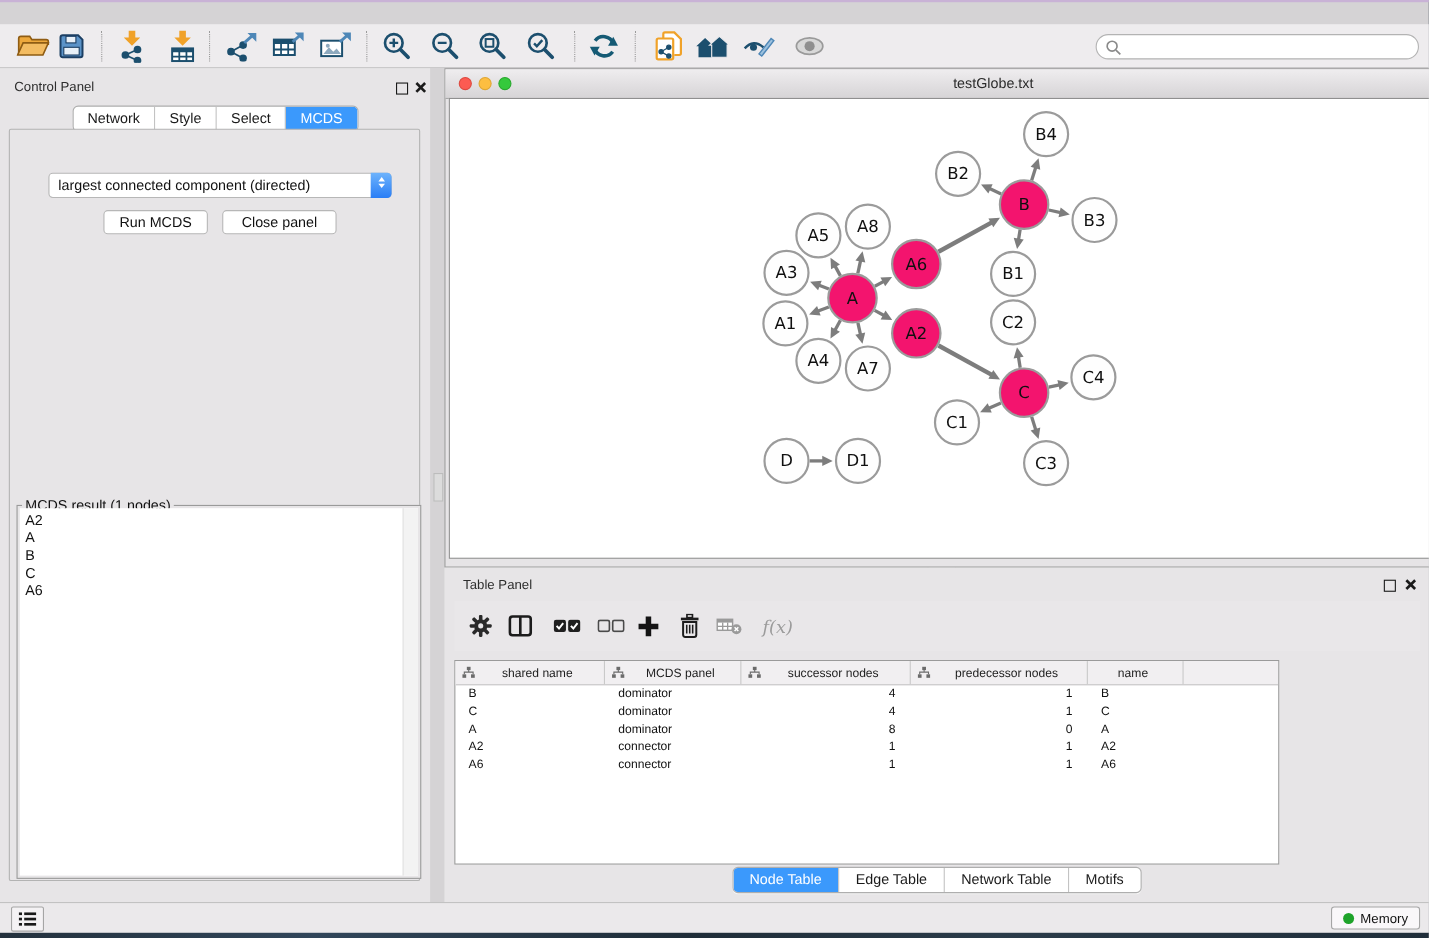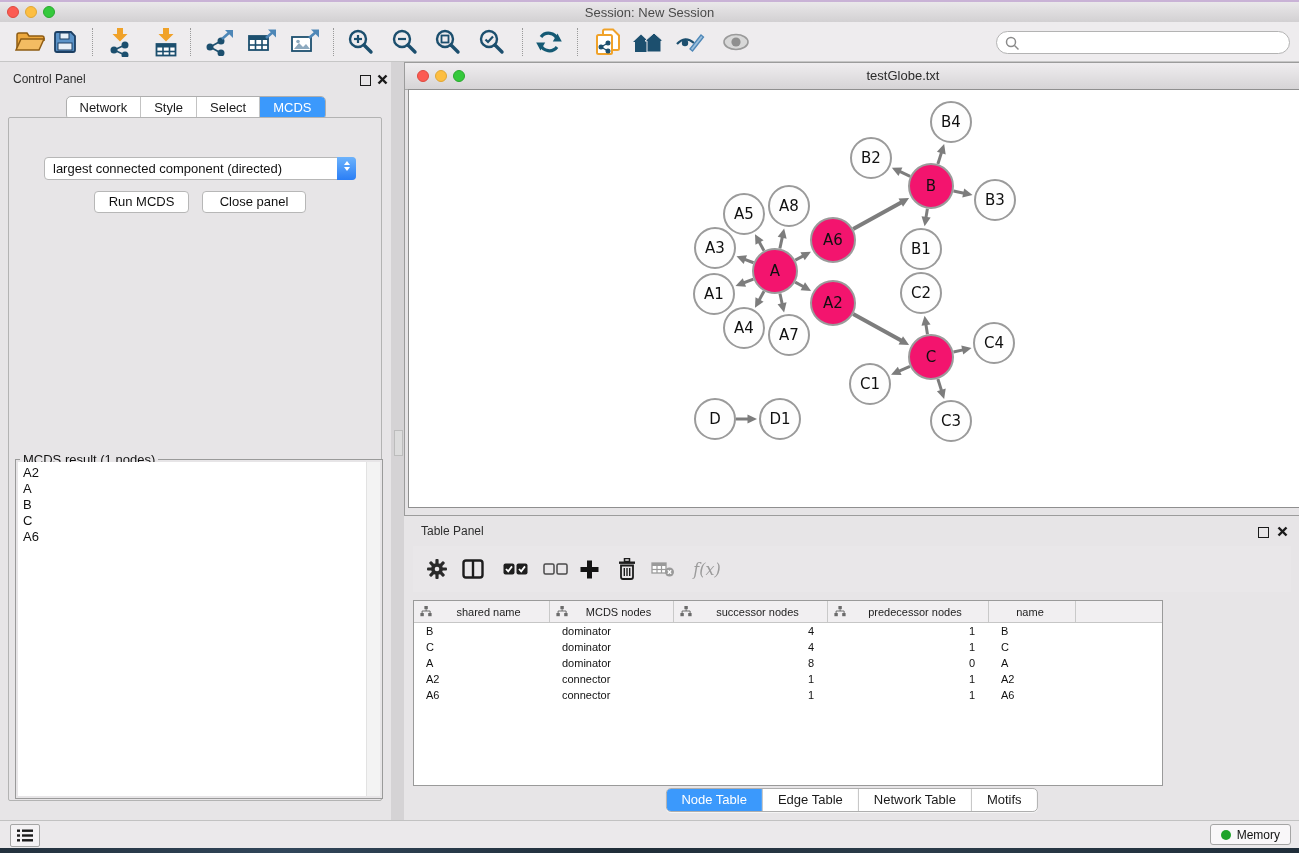--- a/index.html
+++ b/index.html
@@ -94,26 +94,20 @@
   .memory-btn{position:absolute;right:8px;top:3px;height:21px;border:1px solid #a5a5a5;border-radius:3px;
     background:#f9f7f9;display:flex;align-items:center;gap:6px;padding:0 10px;font-size:12px;color:#111;box-sizing:border-box;}
   .memory-dot{width:10px;height:10px;border-radius:50%;background:#1ea32a;}
 </style>
 </head>
 <body>
 
 <div class="screen">
   <div class="desktop-top"></div>
 
-  <div class="titlebar">
-    <div class="tl red"></div>
-    <div class="tl yellow"></div>
-    <div class="tl green"></div>
-    <div class="titlebar-title">Session: New Session</div>
-  </div>
 
   <div class="toolbar">
     <div class="tbtn" style="left:12px">
       <svg width="30" height="24" viewBox="0 0 30 24">
         <path d="M2 20 V5 q0-2 2-2 h8 l2 3 h13 q2 0 2 2 v3" fill="#eda83c" stroke="#8f5c13" stroke-width="1.5"></path>
         <path d="M1 20 L6 9 h23 l-5 11 z" fill="#f3bc62" stroke="#8f5c13" stroke-width="1.5"></path>
       </svg>
     </div>
     <div class="tbtn" style="left:47px">
       <svg width="26" height="26" viewBox="0 0 26 26">
@@ -527,21 +521,21 @@
             </div>
             <div class="th" style="width: 124px;">
               <svg width="12" height="11" viewBox="0 0 12 11">
                 <g fill="#6b6b6b">
                   <rect x="4.4" y="0" width="3.4" height="3.2"></rect>
                   <rect x="0.4" y="7" width="3.4" height="3.2"></rect>
                   <rect x="8.2" y="7" width="3.4" height="3.2"></rect>
                 </g>
                 <path d="M6.1 3.2 V5 M2.1 7 V5 h8 v2" stroke="#6b6b6b" fill="none" stroke-width="1"></path>
               </svg>
-              <span class="th-label">MCDS nodes</span>
+              <span class="th-label">MCDS panel</span>
             </div>
             <div class="th" style="width: 154px;">
               <svg width="12" height="11" viewBox="0 0 12 11">
                 <g fill="#6b6b6b">
                   <rect x="4.4" y="0" width="3.4" height="3.2"></rect>
                   <rect x="0.4" y="7" width="3.4" height="3.2"></rect>
                   <rect x="8.2" y="7" width="3.4" height="3.2"></rect>
                 </g>
                 <path d="M6.1 3.2 V5 M2.1 7 V5 h8 v2" stroke="#6b6b6b" fill="none" stroke-width="1"></path>
               </svg>

